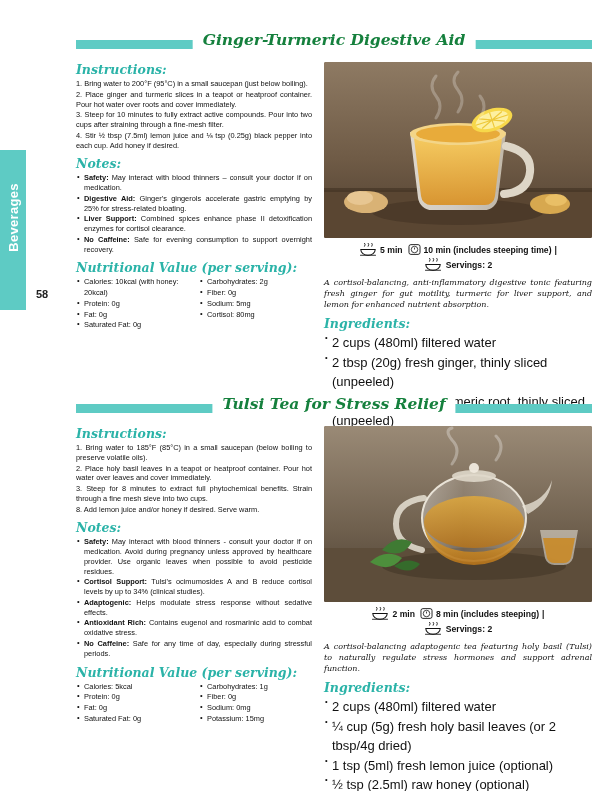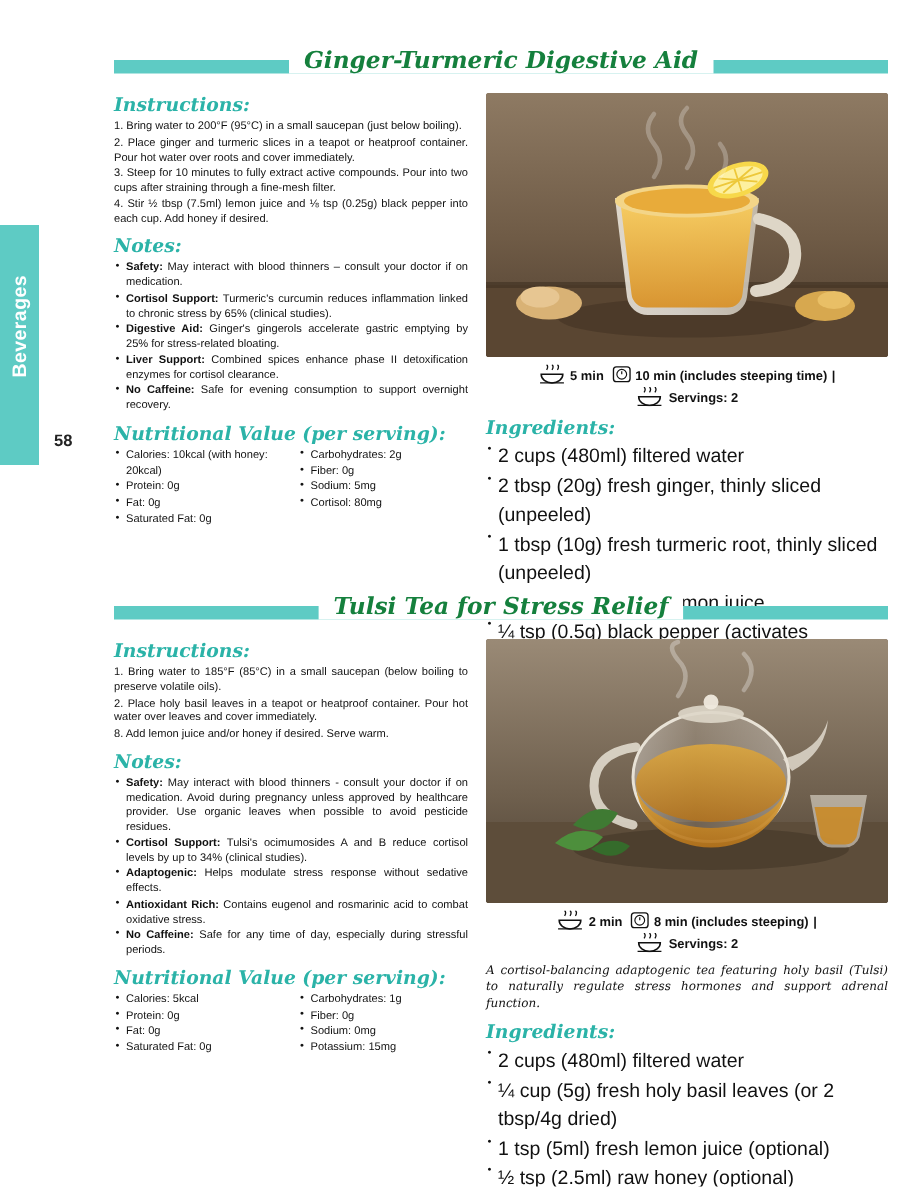--- a/index.html
+++ b/index.html
@@ -104,21 +104,20 @@
       <div class="lines">
         <p>1. Bring water to 200°F (95°C) in a small saucepan (just below boiling).</p>
         <p>2. Place ginger and turmeric slices in a teapot or heatproof container. Pour hot water over roots and cover immediately.</p>
         <p>3. Steep for 10 minutes to fully extract active compounds. Pour into two cups after straining through a fine-mesh filter.</p>
         <p>4. Stir ½ tbsp (7.5ml) lemon juice and ⅛ tsp (0.25g) black pepper into each cup. Add honey if desired.</p>
       </div>
 
       <h3 class="sec tight">Notes:</h3>
       <div class="lines">
         <p class="bullet"><b>Safety:</b> <span>May interact with blood thinners – consult your doctor if on medication.</span></p>
-        <p class="bullet"><b>Cortisol Support:</b> <span>Turmeric's curcumin reduces inflammation linked to chronic stress by 65% (clinical studies).</span></p>
         <p class="bullet"><b>Digestive Aid:</b> <span>Ginger's gingerols accelerate gastric emptying by 25% for stress-related bloating.</span></p>
         <p class="bullet"><b>Liver Support:</b> <span>Combined spices enhance phase II detoxification enzymes for cortisol clearance.</span></p>
         <p class="bullet"><b>No Caffeine:</b> <span>Safe for evening consumption to support overnight recovery.</span></p>
       </div>
 
       <h3 class="sec tight">Nutritional Value (per serving):</h3>
       <div class="nutri">
         <div>
           <div class="bullet">Calories: 10kcal (with honey: 20kcal)</div>
           <div class="bullet">Protein: 0g</div>
@@ -206,20 +205,21 @@
 
       <div class="servings">
         <svg class="icon" width="18" height="13" viewBox="0 0 24 18">
           <path d="M2 9 h20 a10 8 0 0 1 -20 0 z" fill="none" stroke="#111" stroke-width="1.4"></path>
           <path d="M7 5 q2 -3 0 -5 M12 5 q2 -3 0 -5 M17 5 q2 -3 0 -5" fill="none" stroke="#111" stroke-width="1.2"></path>
           <path d="M1 17 h22" stroke="#111" stroke-width="1.2"></path>
         </svg>
         <span>Servings: 2</span>
       </div>
 
+      <div class="desc">A cortisol-balancing, anti-inflammatory digestive tonic featuring fresh ginger for gut motility, turmeric for liver support, and lemon for enhanced nutrient absorption.</div>
 
       <h3 class="sec tight">Ingredients:</h3>
       <div class="ing-list">
         <div class="bullet">2 cups (480ml) filtered water</div>
         <div class="bullet">2 tbsp (20g) fresh ginger, thinly sliced (unpeeled)</div>
         <div class="bullet">1 tbsp (10g) fresh turmeric root, thinly sliced (unpeeled)</div>
         <div class="bullet">1 tbsp (15ml) fresh lemon juice</div>
         <div class="bullet">¼ tsp (0.5g) black pepper (activates curcumin)</div>
         <div class="bullet">½ tsp (2.5ml) raw honey (optional)</div>
       </div>
@@ -232,20 +232,21 @@
     <div class="title-bar"></div>
     <div class="title-text">Tulsi Tea for Stress Relief</div>
   </div>
 
   <div class="cols">
     <div class="col-left">
       <h3 class="sec">Instructions:</h3>
       <div class="lines">
         <p>1. Bring water to 185°F (85°C) in a small saucepan (below boiling to preserve volatile oils).</p>
         <p>2. Place holy basil leaves in a teapot or heatproof container. Pour hot water over leaves and cover immediately.</p>
+        <p>3. Steep for 8 minutes to extract full phytochemical benefits. Strain through a fine mesh sieve into two cups.</p>
         <p>8. Add lemon juice and/or honey if desired. Serve warm.</p>
       </div>
 
       <h3 class="sec tight">Notes:</h3>
       <div class="lines">
         <p class="bullet"><b>Safety:</b> <span>May interact with blood thinners - consult your doctor if on medication. Avoid during pregnancy unless approved by healthcare provider. Use organic leaves when possible to avoid pesticide residues.</span></p>
         <p class="bullet"><b>Cortisol Support:</b> <span>Tulsi's ocimumosides A and B reduce cortisol levels by up to 34% (clinical studies).</span></p>
         <p class="bullet"><b>Adaptogenic:</b> <span>Helps modulate stress response without sedative effects.</span></p>
         <p class="bullet"><b>Antioxidant Rich:</b> <span>Contains eugenol and rosmarinic acid to combat oxidative stress.</span></p>
         <p class="bullet"><b>No Caffeine:</b> <span>Safe for any time of day, especially during stressful periods.</span></p>

